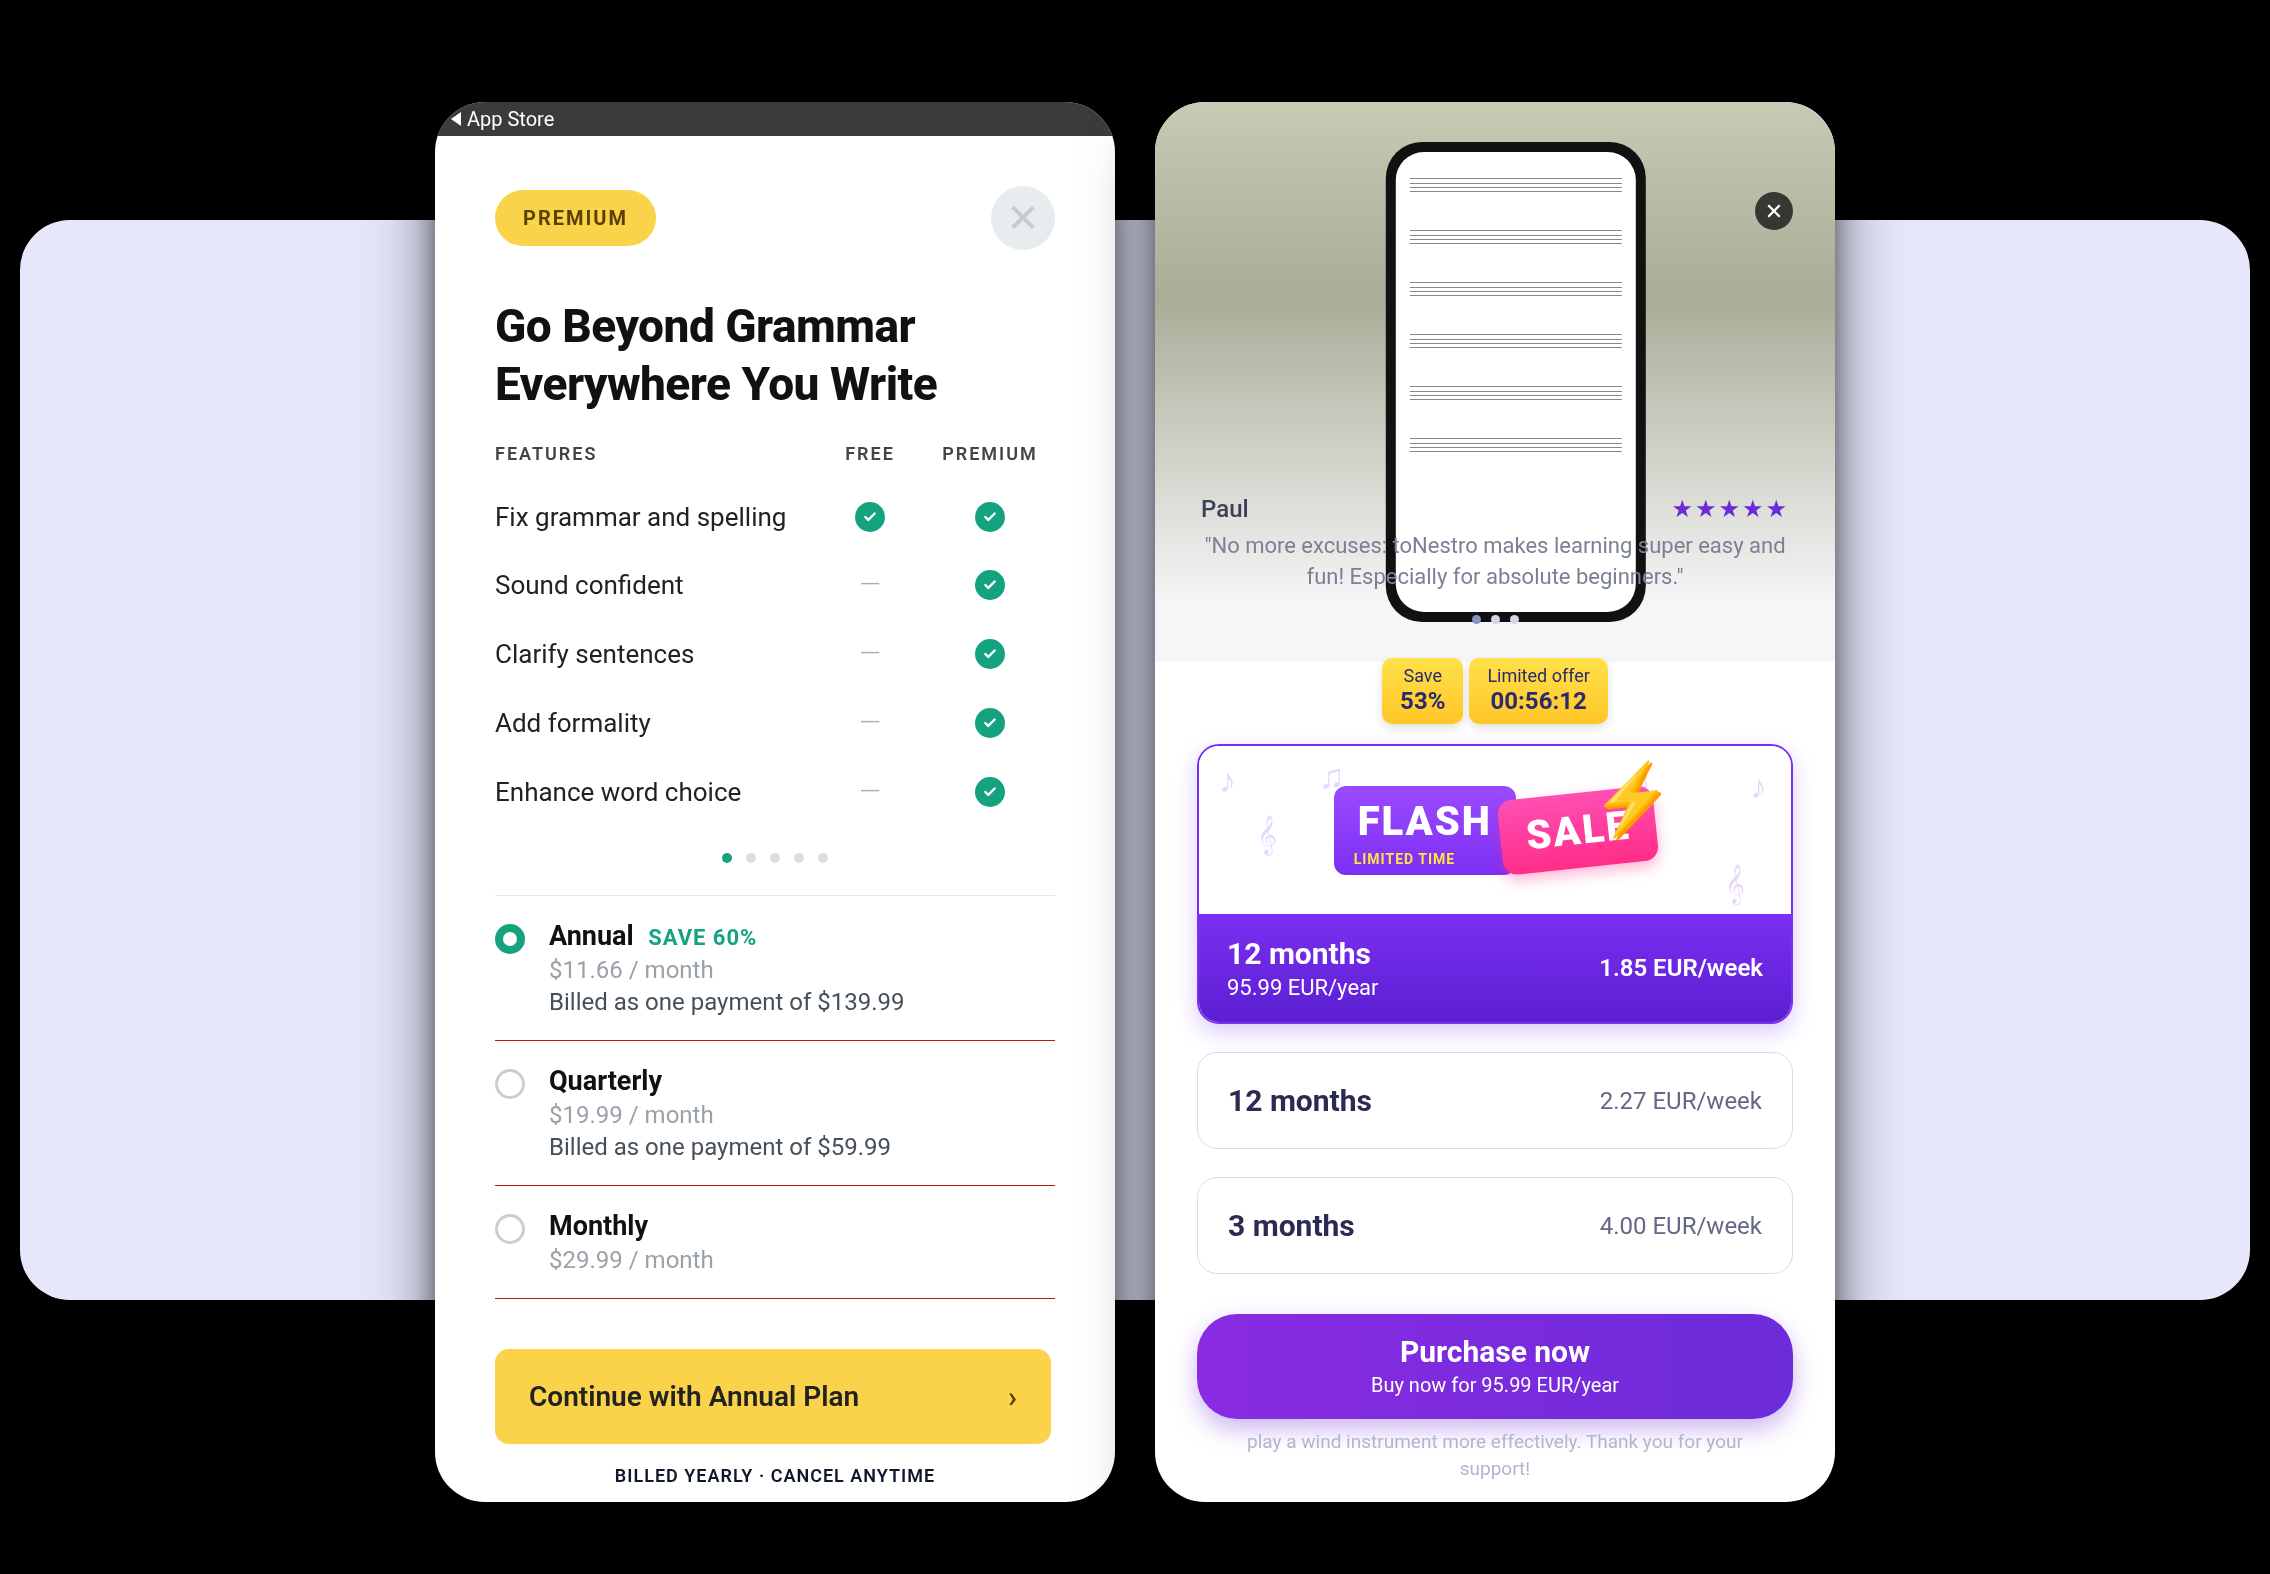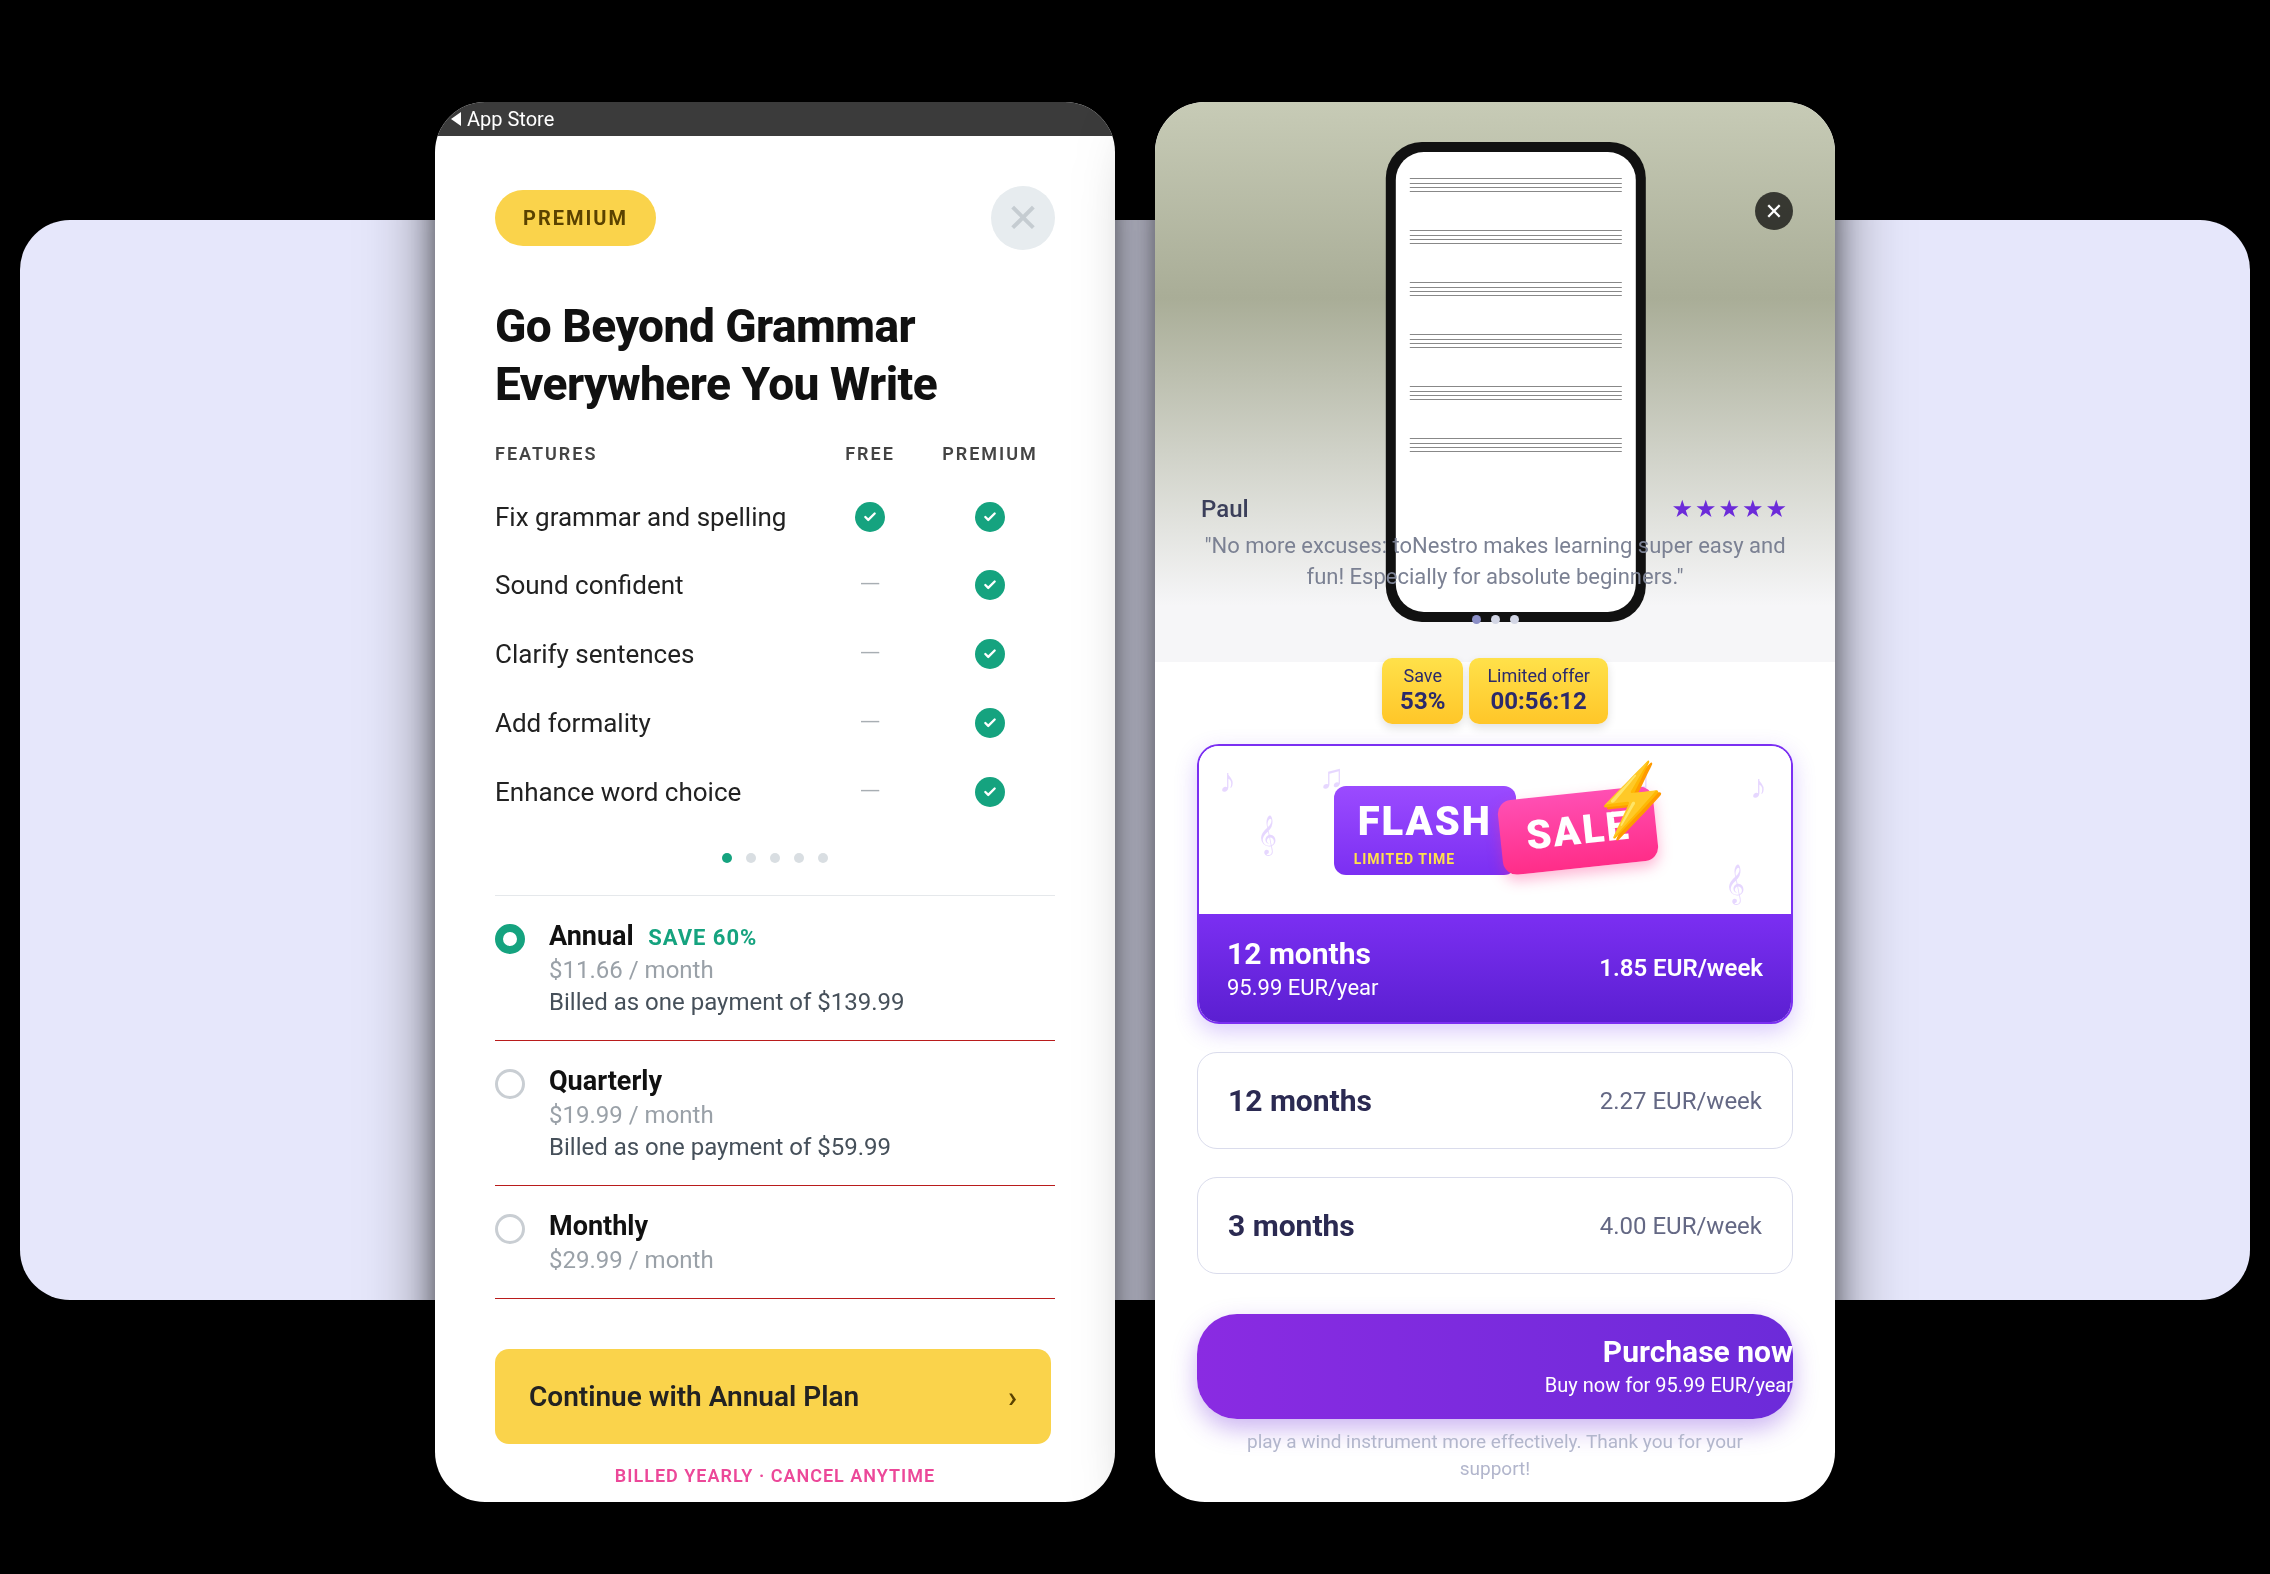--- a/index.html
+++ b/index.html
@@ -138,21 +138,21 @@
     border-radius: 14px;
     padding: 30px 34px;
     font-size: 28px; font-weight: 600; color: #222;
     display: flex; align-items: center; justify-content: space-between;
     cursor: pointer;
   }
   .continue-btn .chev { font-size: 30px; color: #5a4200; }
   .billed-note {
     position: absolute; left: 0; right: 0; bottom: 16px;
     text-align: center; font-size: 18px; letter-spacing: 1px;
-    color: #ec4899; font-weight: 600;
+    color: #0f172a; font-weight: 600;
   }
 
   
   .t-hero {
     height: 560px;
     background: linear-gradient(180deg, #c7cbb6 0%, #a9ad97 35%, #f6f6f8 90%);
     position: relative;
     overflow: hidden;
   }
   .t-close {
@@ -286,21 +286,21 @@
     margin-top: 28px;
     display:flex; justify-content:space-between; align-items:center;
     cursor: pointer;
   }
   .t-plan .name { font-size:30px; font-weight:700; color:#2b2a52; }
   .t-plan .price { font-size:24px; color:#646884; }
 
   .t-purchase {
     margin: 40px 42px 0;
     background: linear-gradient(90deg,#8A2BE2,#6C2BD9);
-    color:#fff; text-align:right;
+    color:#fff; text-align:center;
     border-radius: 40px;
     padding: 20px 0 22px;
     cursor:pointer;
     box-shadow: 0 10px 24px rgba(108,43,217,.35);
   }
   .t-purchase .t { font-size:30px; font-weight:700; }
   .t-purchase .s { font-size:20px; margin-top:4px; }
   .t-footnote {
     text-align:center; color:#B2B6CC; font-size:19px; line-height:1.4;
     padding: 10px 60px 0;

